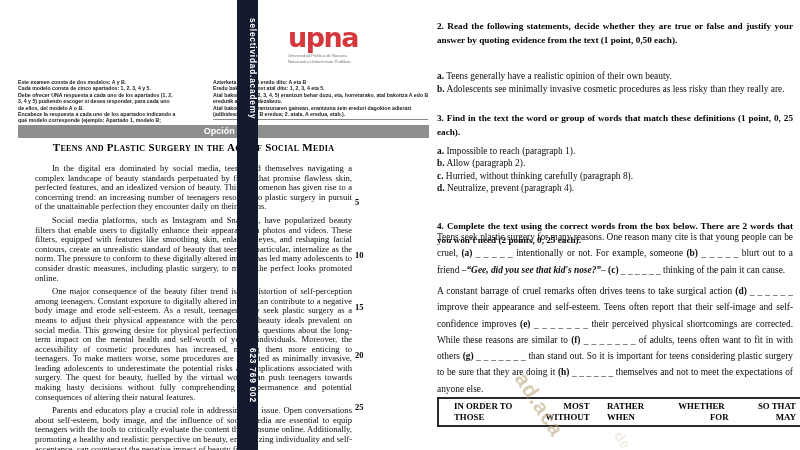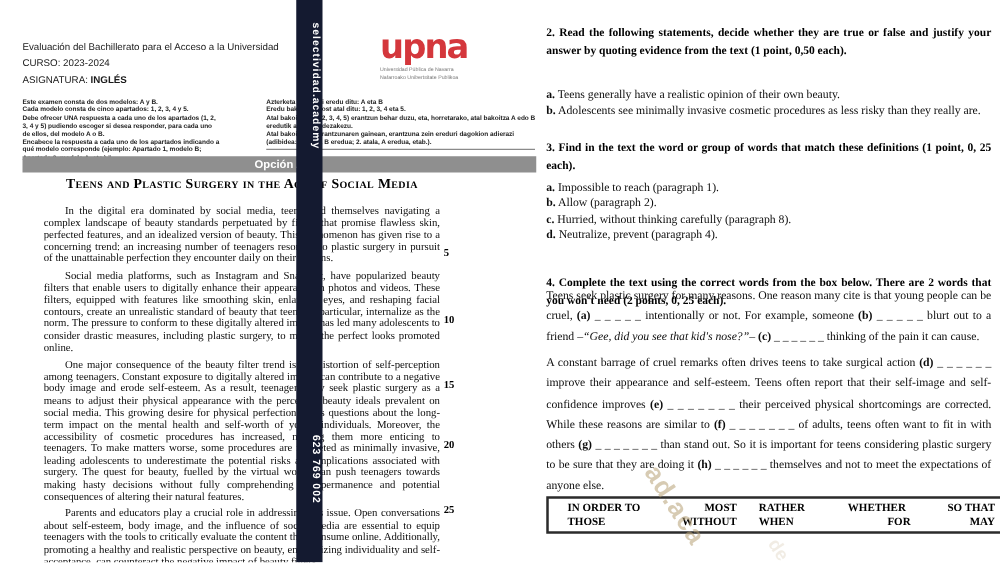--- a/index.html
+++ b/index.html
@@ -7,21 +7,21 @@
          font-family:"Liberation Serif",serif;color:#111;}
   
   .page{position:absolute;top:0;height:450px;}
   .page.left{left:0;width:430px;}
   .page.right{left:435px;width:365px;}
 
   .hdr{position:absolute;left:18px;top:31px;width:230px;font-family:"Liberation Sans",sans-serif;
        font-size:7.8px;line-height:13px;color:#1a1a1a;}
   .hdr b{font-weight:bold;}
 
-  .logo{position:absolute;left:304px;top:24px;width:70px;}
+  .logo{position:absolute;left:288px;top:24px;width:70px;}
   .logo-word{font-family:"DejaVu Sans",sans-serif;font-weight:bold;font-size:27px;line-height:28px;
              color:#d4373c;letter-spacing:-1.5px;}
   .logo-sub{font-family:"Liberation Sans",sans-serif;font-size:4.2px;line-height:5.2px;color:#777;margin-top:1px;}
 
   .instr{position:absolute;top:79px;font-family:"Liberation Sans",sans-serif;font-weight:bold;
          font-size:5.2px;line-height:6.4px;color:#222;}
   .instr.es{left:18px;width:158px;}
   .instr.eu{left:213px;width:216px;}
 
   .hdr-rule{position:absolute;left:213px;top:119px;width:215px;height:1px;background:#8a8a8a;}
@@ -55,21 +55,21 @@
   .q2h{top:20px;}
   .q-items{font-size:9.4px;color:#0c0c0c;}
   .q2i{top:70px;line-height:12.8px;}
   .q3h{top:112px;}
   .q3i{top:145px;line-height:12.4px;}
   .q4h{top:198px;margin-top:22px;}
   .gap{margin:0;font-size:9.4px;text-align:justify;color:#0c0c0c;}
   .gp1{top:229px;line-height:16.4px;}
   .gp2{top:283px;line-height:16.3px;}
   .seg-b{font-weight:bold;}
-  .seg-i{font-style:italic;}
+  .seg-i{font-style:italic;font-weight:bold;}
 
   .wordbox{position:absolute;left:2px;top:397px;width:342px;border:2px solid #2b2b2b;
            padding:2px 15px;display:flex;justify-content:space-between;
            font-weight:bold;font-size:8.8px;line-height:11px;color:#000;}
   .wb-col{display:flex;flex-direction:column;}
   .wb-c1{width:62px;text-align:left;}
   .wb-c2{width:56px;text-align:right;}
   .wb-c3{width:50px;text-align:left;}
   .wb-c3 .wb-b{text-align:left;}
   .wb-c4{width:54px;text-align:center;}
@@ -81,25 +81,20 @@
   .d1{left:95px;top:368px;font-size:21px;letter-spacing:1px;transform:rotate(57deg);}
   .d2{left:190px;top:428px;font-size:15px;opacity:0.35;transform:rotate(57deg);}
 </style>
 </head>
 <body>
 
 <div class="stage">
 
   <section class="page left">
 
-    <div class="hdr">
-      <div>Evaluación del Bachillerato para el Acceso a la Universidad</div>
-      <div>CURSO: 2023-2024</div>
-      <div><span>ASIGNATURA:</span> <b>INGLÉS</b></div>
-    </div>
 
     <div class="logo">
       <div class="logo-word">upna</div>
       <div class="logo-sub">Universidad Pública de Navarra</div>
       <div class="logo-sub">Nafarroako Unibertsitate Publikoa</div>
     </div>
 
     <div class="instr es">
       <div>Este examen consta de dos modelos: A y B.</div>
       <div>Cada modelo consta de cinco apartados: 1, 2, 3, 4 y 5.</div>

